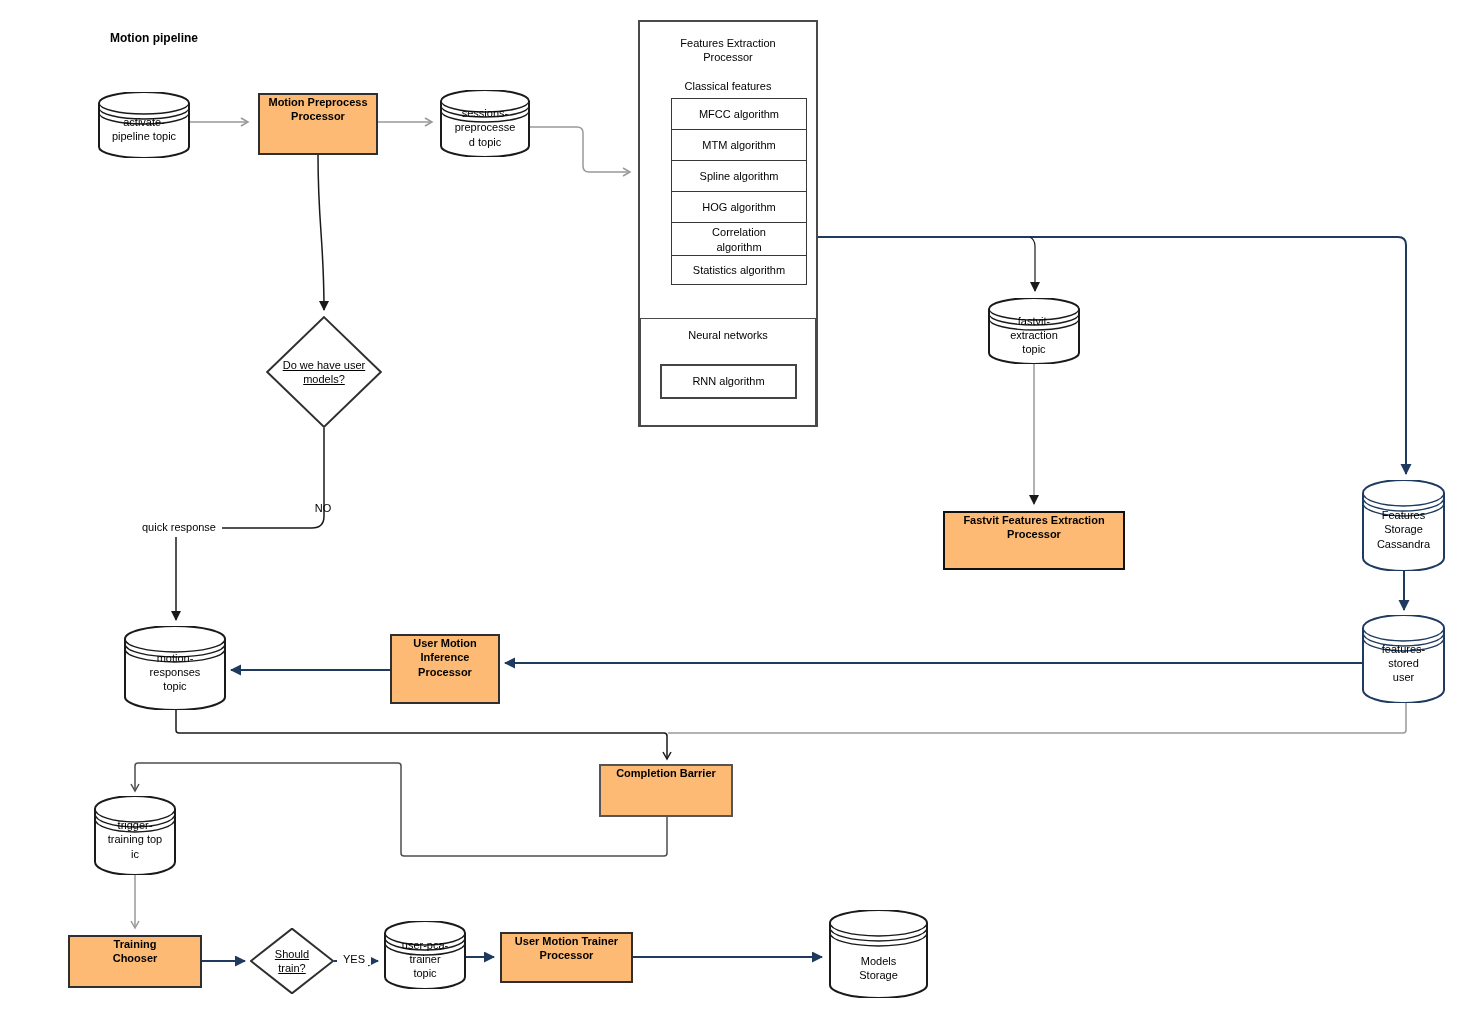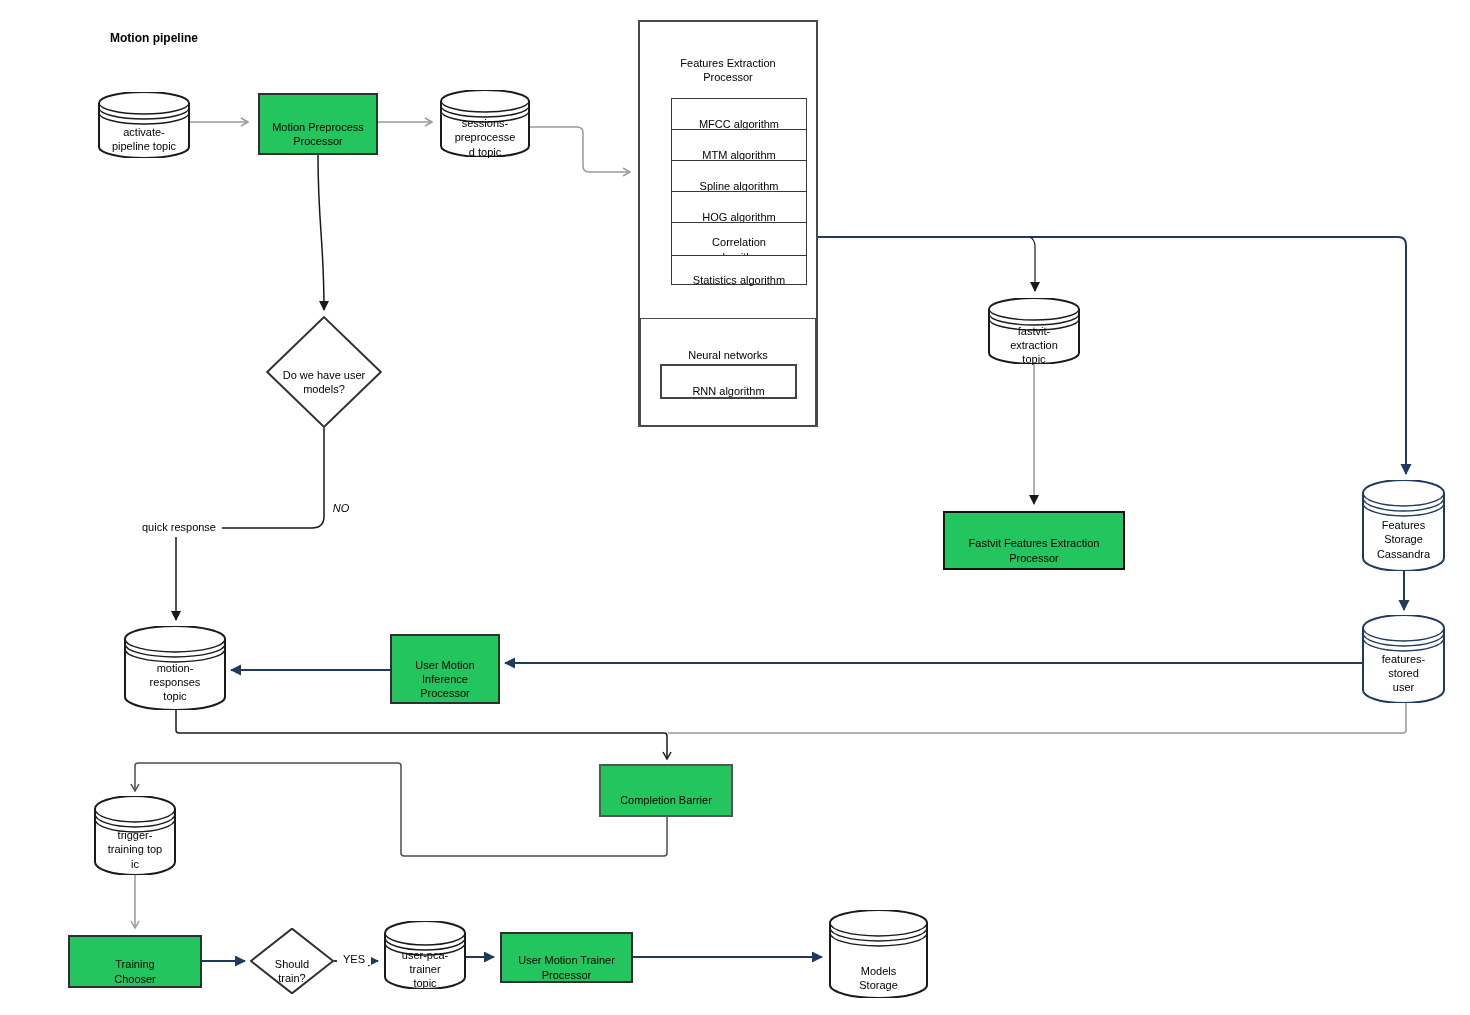--- a/index.html
+++ b/index.html
@@ -1,29 +1,29 @@
 <!DOCTYPE html>
 <html><head>
 <meta charset="utf-8">
 <style>
   html,body {margin:0; padding:0; background:#fff;}
   .canvas {position:relative; width:1470px; height:1015px; background:#ffffff;
            font-family:"Liberation Sans", sans-serif; overflow:hidden; color:#000;}
   .edges {position:absolute; left:0; top:0; width:1470px; height:1015px; pointer-events:none;}
   .node {position:absolute; box-sizing:border-box;}
-  .rect {background:#22c55e; border:2px solid #2f2f2f; display:flex; align-items:center;
-         justify-content:center; text-align:center;}
-  .label {white-space:pre-line; text-align:center; font-size:11px; line-height:1.3; color:#000;margin-top:20px;}
+  .rect {background:#fdba74; border:2px solid #2f2f2f; display:flex; align-items:flex-start;
+         justify-content:center; text-align:center;font-weight:bold;}
+  .label {white-space:pre-line; text-align:center; font-size:11px; line-height:1.3; color:#000;}
   .thick {border-width:2.5px; border-color:#111;}
   .grayline {border-color:#555;}
   .cylinder svg {position:absolute; left:0; top:0;}
   .cylinder .label {position:absolute; left:2px; right:2px; top:12px; bottom:4px;
                     display:flex; align-items:center; justify-content:center;}
   .diamond svg {position:absolute; left:0; top:0; width:100%; height:100%;}
-  .diamond .label {position:absolute; inset:0; display:flex; align-items:center; justify-content:center;}
+  .diamond .label {position:absolute; inset:0; display:flex; align-items:center; justify-content:center;text-decoration:underline;}
   .diagram-title {position:absolute; left:110px; top:31px; font-size:12px; font-weight:bold;}
   .edge-label {position:absolute; font-size:11px; text-align:center;}
   .fep {border:2px solid #4a4a4a; background:#fff;}
   .fep-title {position:absolute; top:14px; left:0; right:0;}
   .fep-sub {position:absolute; top:57px; left:0; right:0;}
   .algo {position:absolute; left:31px; width:134px; background:#fff; border:1.5px solid #383838;
          display:flex; align-items:center; justify-content:center;}
   .nn-box {border:1.5px solid #4a4a4a; background:#fff;}
   .nn-title {position:absolute; top:9px; left:0; right:0;}
   .rnn {position:absolute; left:19px; top:45px; width:133px; height:31px;
@@ -223,17 +223,17 @@
 models?</div>
   </div>
   <div class="node diamond" style="left:250px; top:928px; width:84px; height:66px;">
     <svg viewBox="0 0 100 100" preserveAspectRatio="none">
       <polygon points="50,1 99,50 50,99 1,50" fill="#ffffff" stroke="#2f2f2f" stroke-width="2" vector-effect="non-scaling-stroke"></polygon>
     </svg>
     <div class="label">Should
 train?</div>
   </div>
 
-  <div class="edge-label" style="left:328px; top:502px; width:26px;font-style:italic;">NO</div>
+  <div class="edge-label" style="left:310px; top:502px; width:26px;">NO</div>
   <div class="edge-label" style="left:138px; top:521px; width:82px;">quick response</div>
   <div class="edge-label whitebg" style="left:337px; top:953px; width:30px;">YES</div>
 
 </div>
 
 </body></html>

